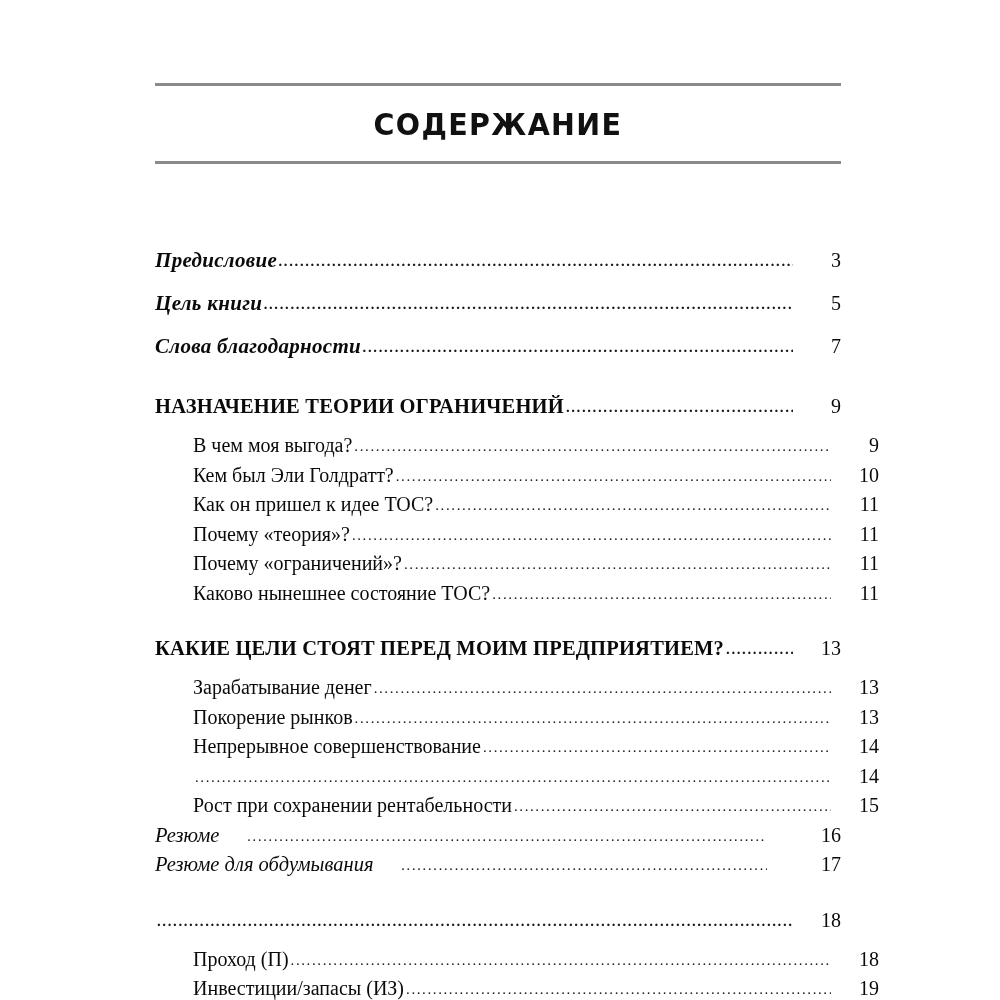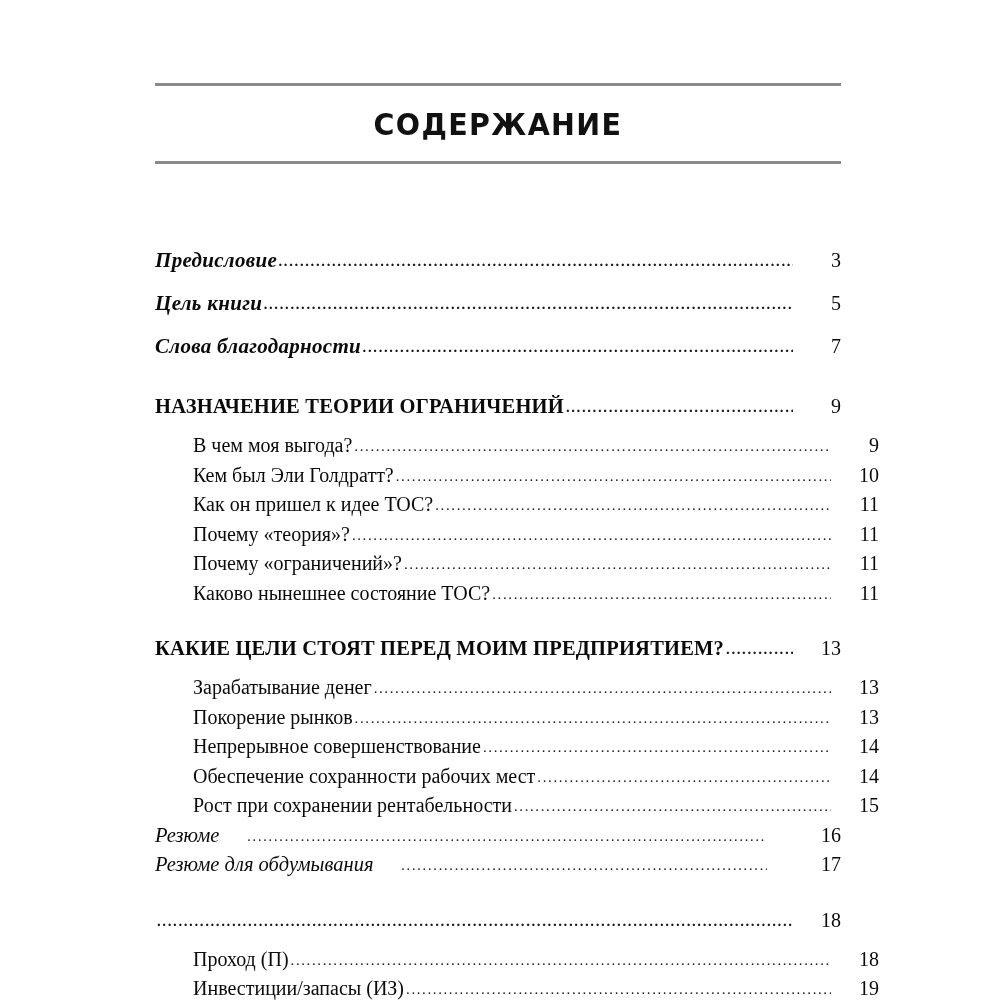--- a/index.html
+++ b/index.html
@@ -203,21 +203,20 @@
         <span class="label">Покорение рынков</span>
         <span class="leader">........................................................................................................................................................................................................</span>
         <span class="pageno">13</span>
       </div>
       <div class="entry sub">
         <span class="label">Непрерывное совершенствование</span>
         <span class="leader">........................................................................................................................................................................................................</span>
         <span class="pageno">14</span>
       </div>
       <div class="entry sub">
-        <span class="label">Обеспечение сохранности рабочих мест</span>
         <span class="leader">........................................................................................................................................................................................................</span>
         <span class="pageno">14</span>
       </div>
       <div class="entry sub">
         <span class="label">Рост при сохранении рентабельности</span>
         <span class="leader">........................................................................................................................................................................................................</span>
         <span class="pageno">15</span>
       </div>
       <div class="entry summary">
         <span class="label">Резюме</span>

